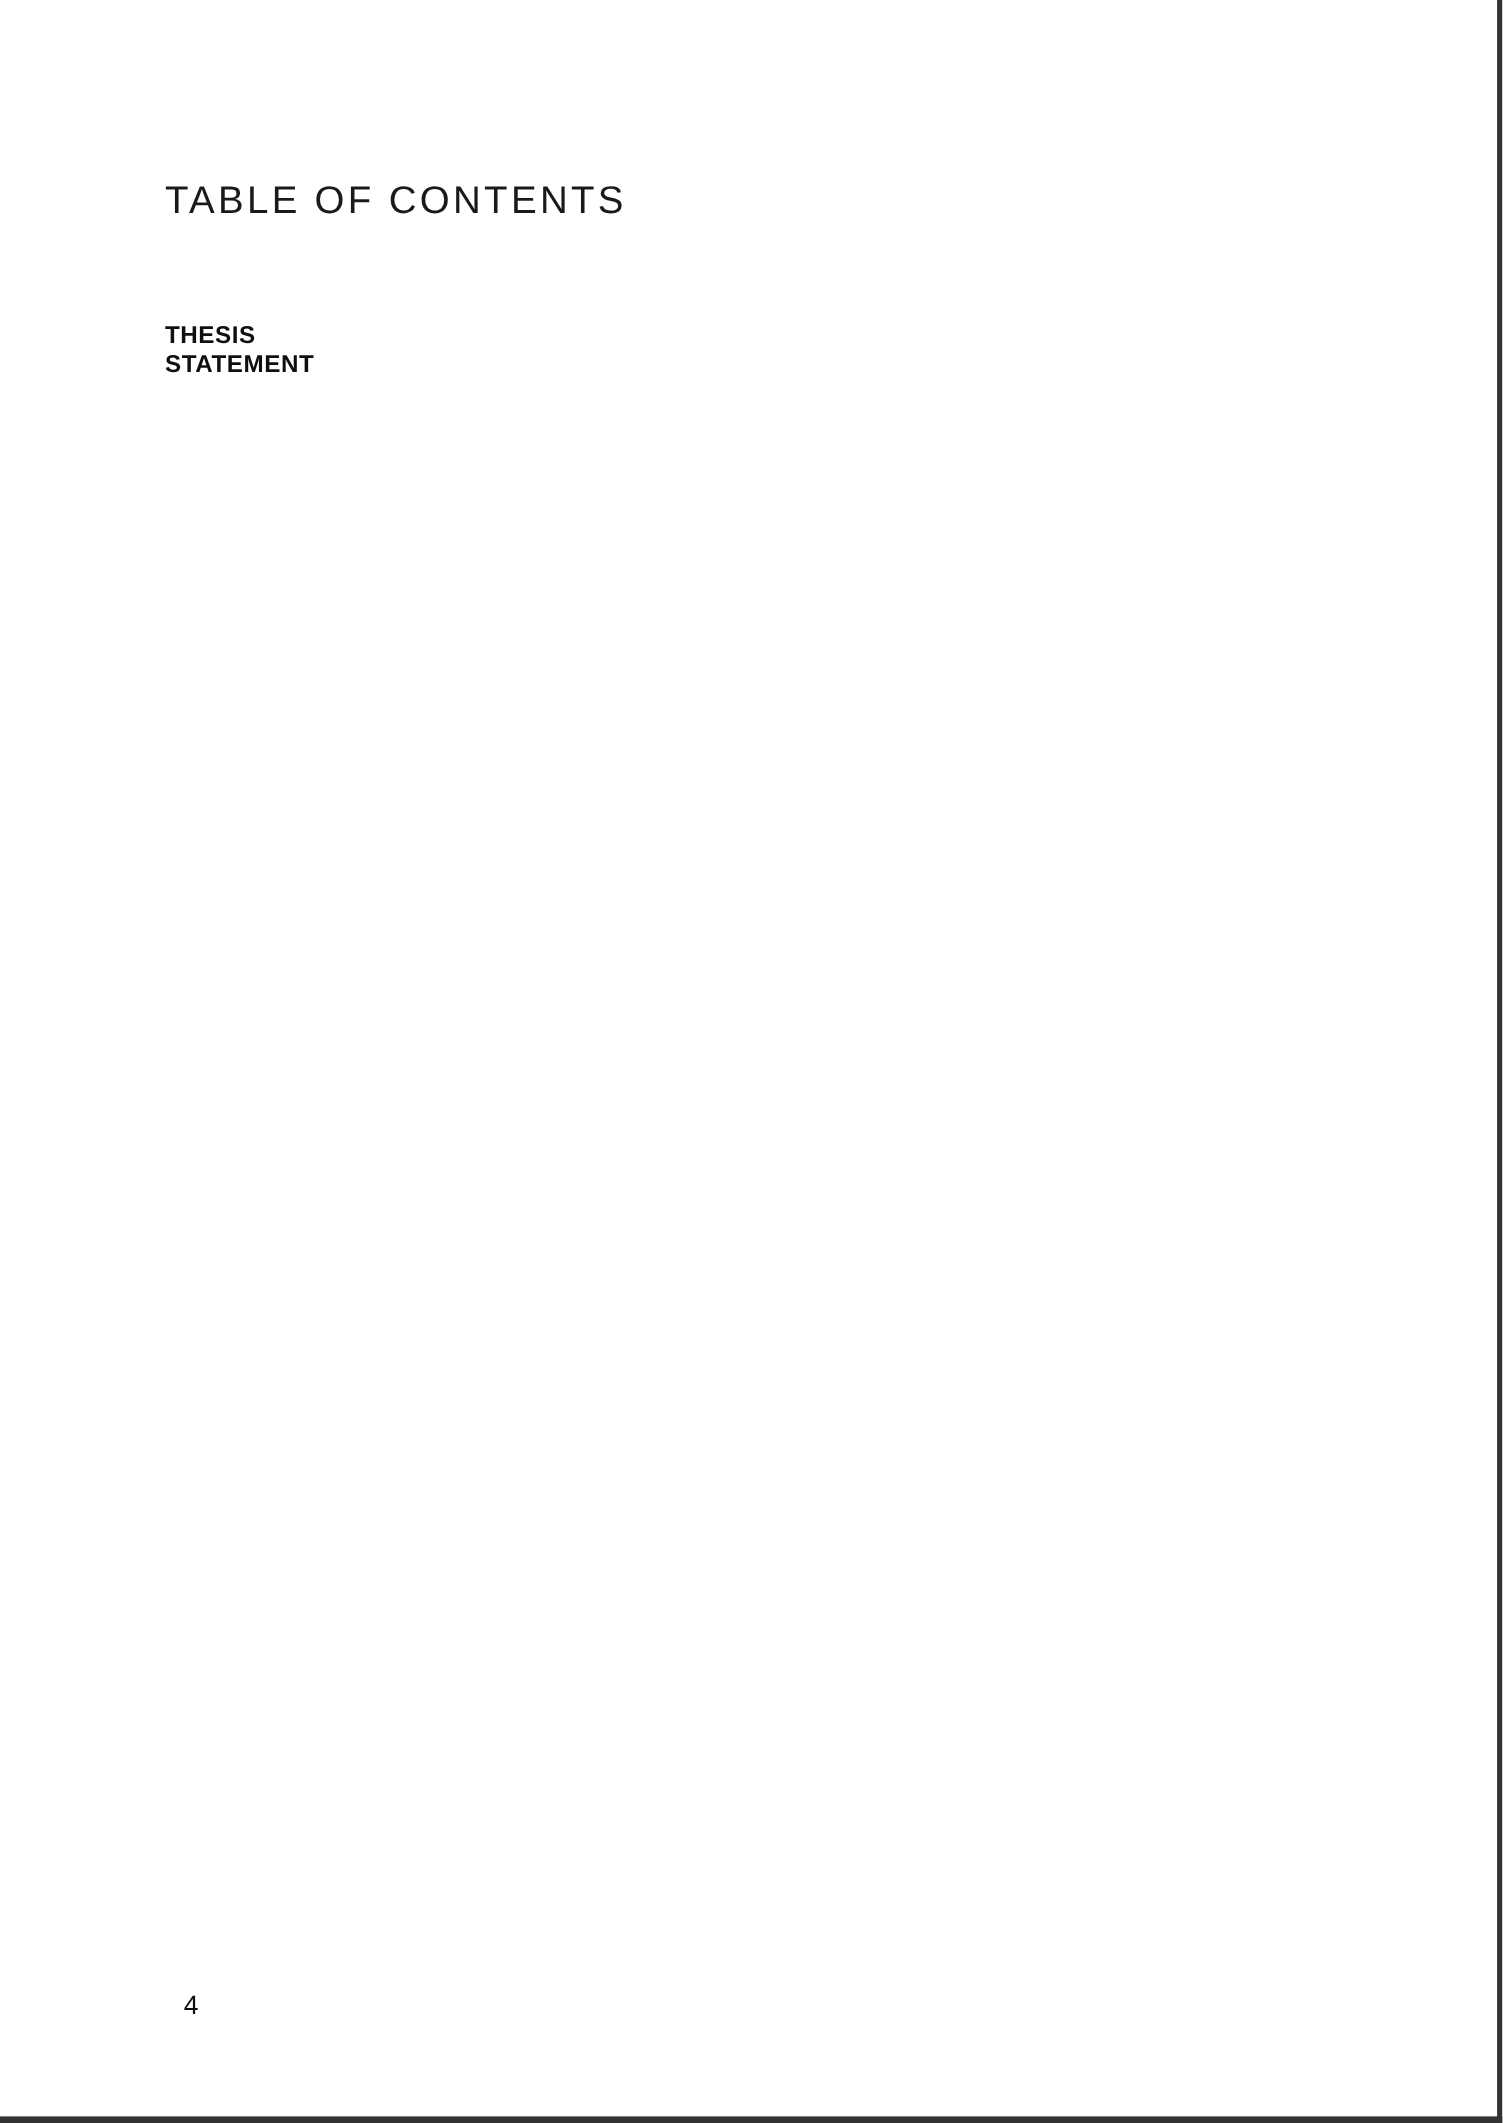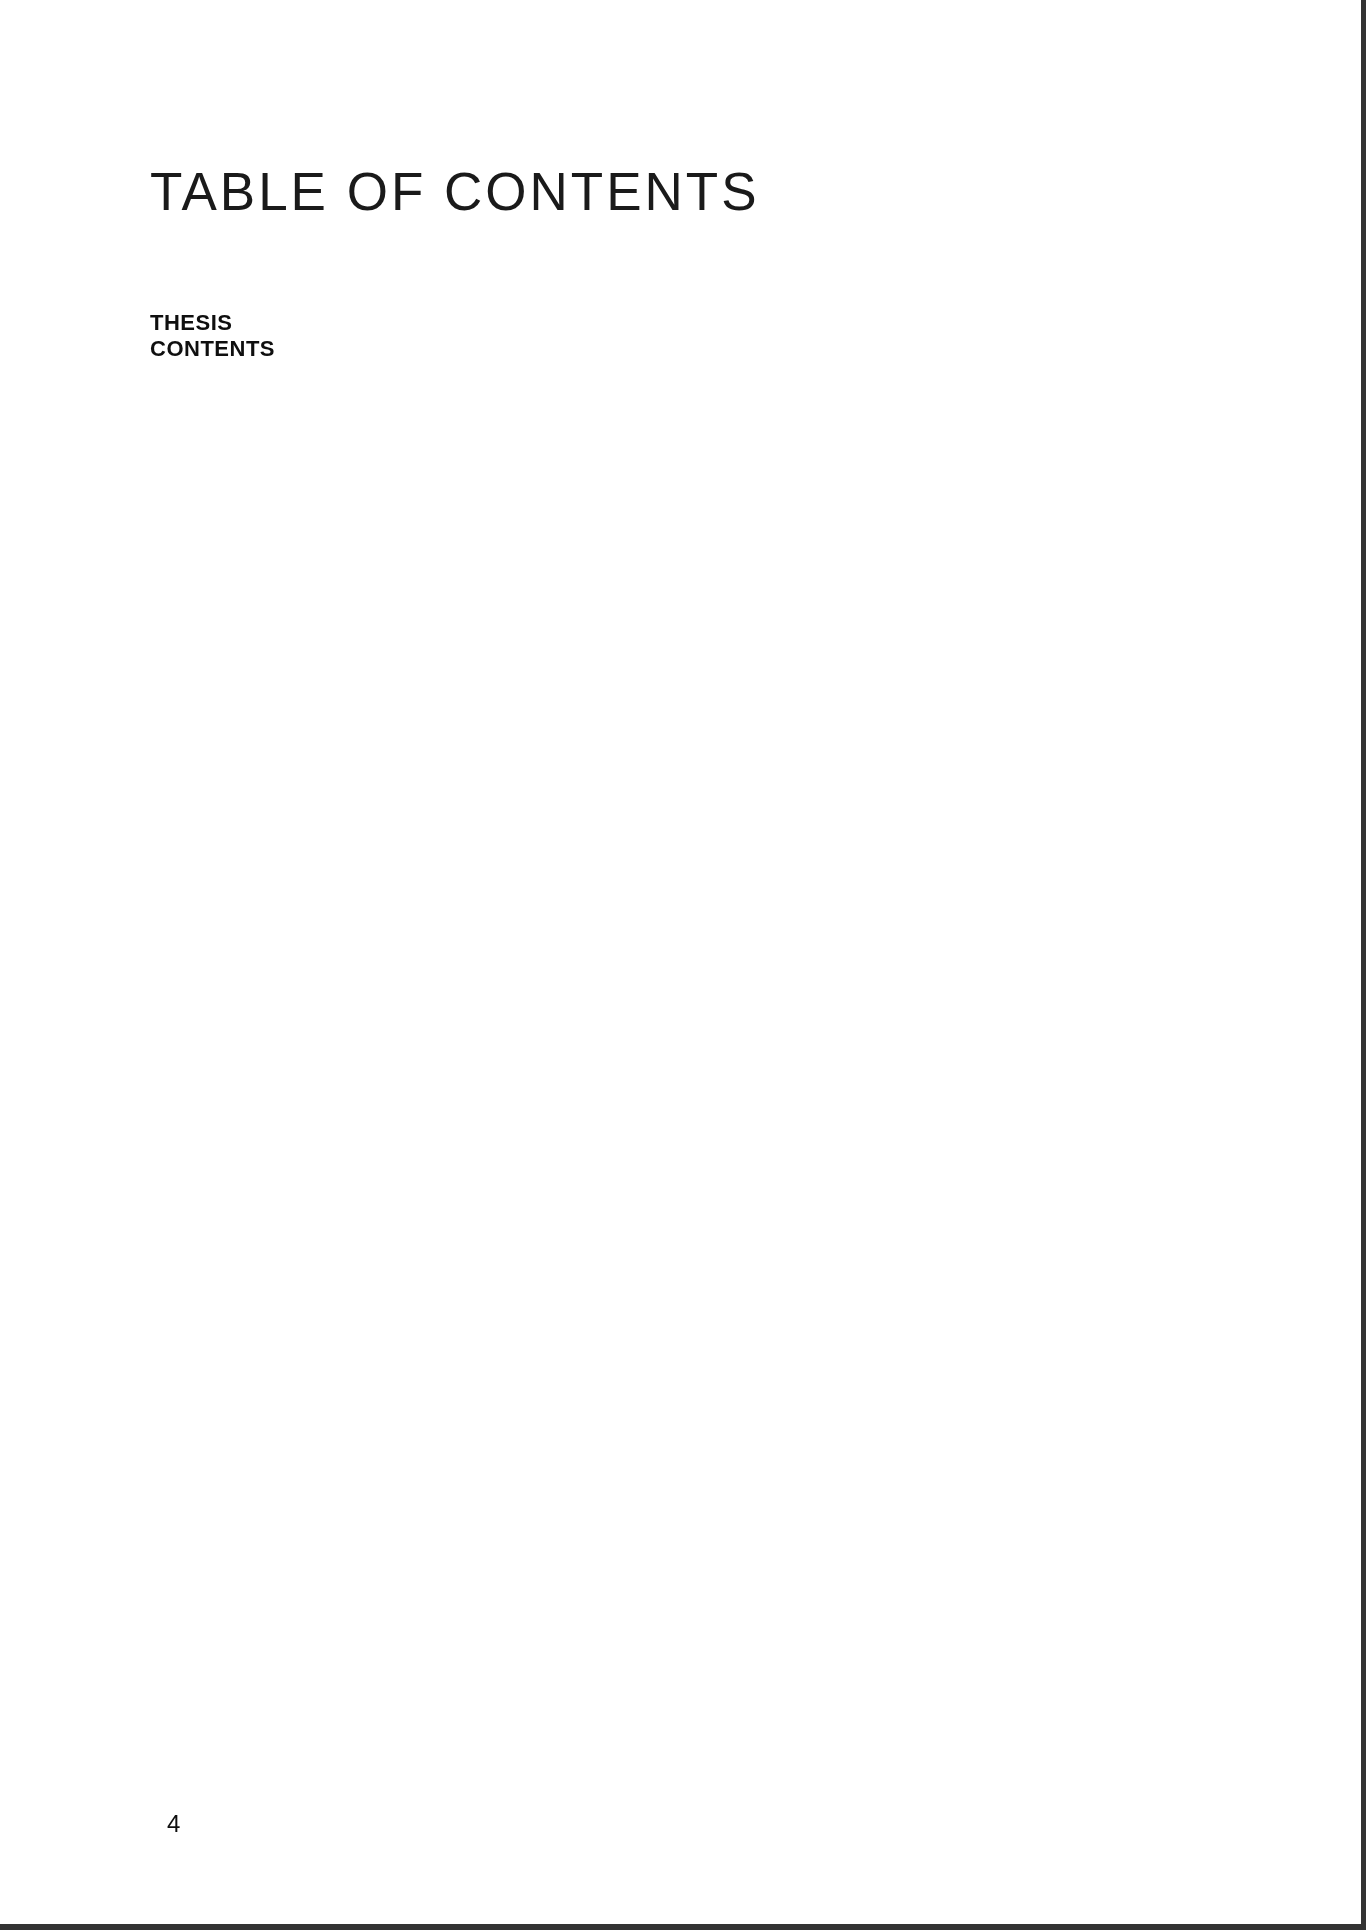--- a/index.html
+++ b/index.html
@@ -22,21 +22,21 @@
     width: 100%; height: 6px;
     background: #333333;
   }
   .content {
     position: absolute;
     left: 150px;
     top: 165px;
     width: 1055px;
   }
   .doc-title {
-    font-size: 53px;
+    font-size: 35px;
     line-height: 1;
     font-weight: 400;
     letter-spacing: 3px;
     color: #1a1a1a;
   }
   .toc {
     margin-top: 92px;
   }
   .row {
     display: flex;
@@ -65,21 +65,21 @@
   }
 </style>
 </head>
 <body>
 
 <div class="page">
   <div class="content">
     <div class="doc-title">TABLE OF CONTENTS</div>
     <div class="toc" id="toc-list">
         <div class="row l0">
-    <span class="label">THESIS CONTENTS</span>
+    <span class="label">THESIS STATEMENT</span>
     <span class="page">2</span>
   </div>
       </div>
   </div>
 
   <div class="footer-num">4</div>
 
   <div class="edge-right"></div>
   <div class="edge-bottom"></div>
 </div>

